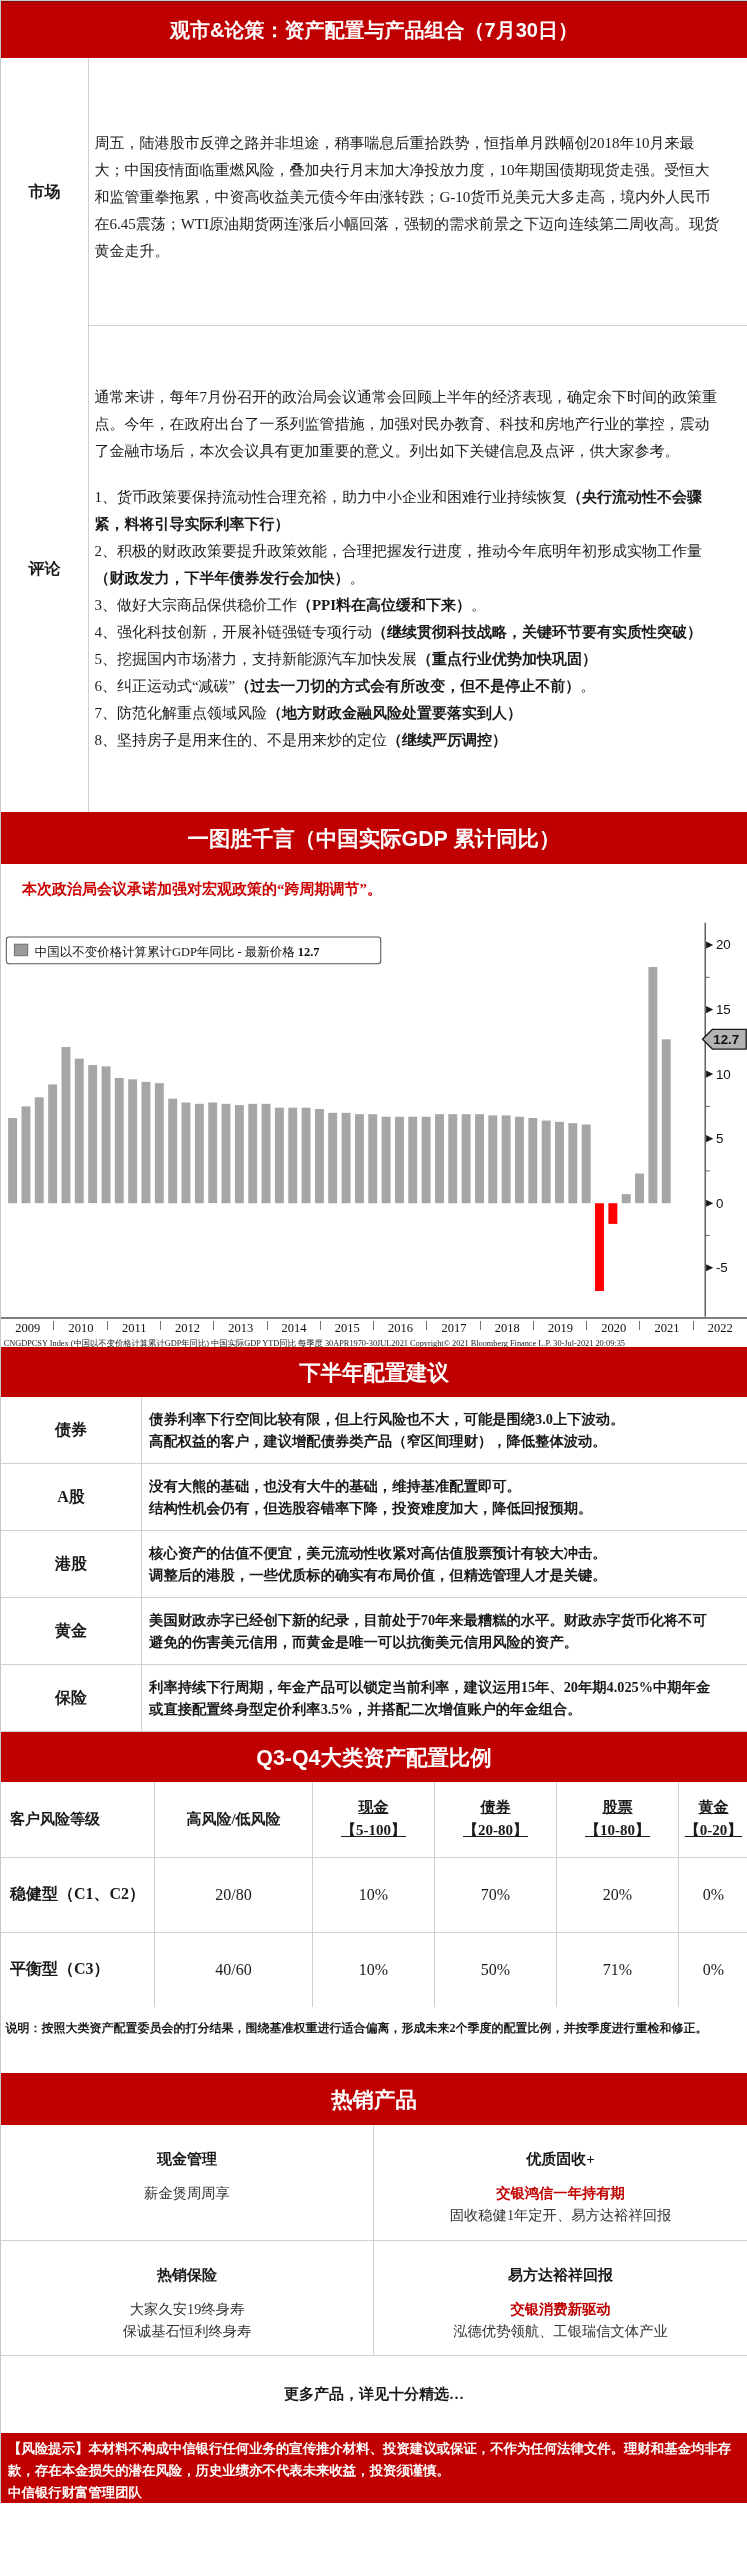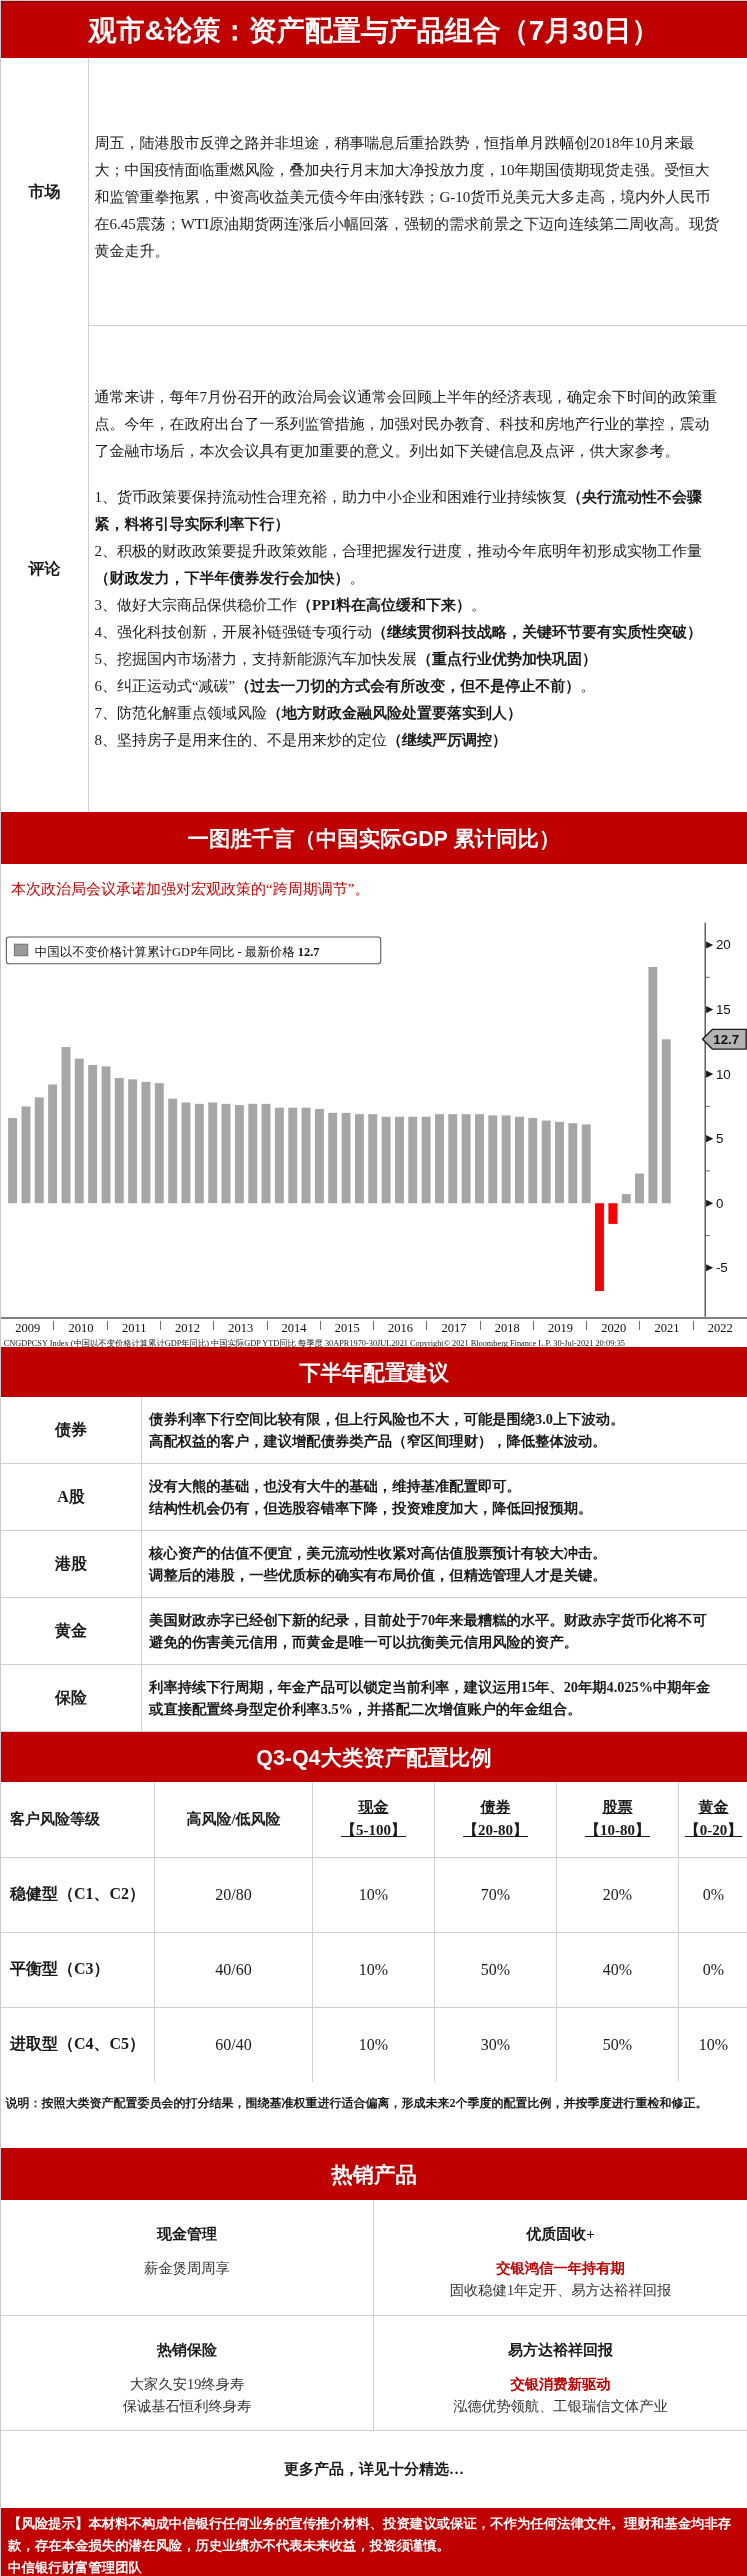--- a/index.html
+++ b/index.html
@@ -1,34 +1,34 @@
 <!DOCTYPE html>
 <html style="font-size:14.3px"><head>
 <meta charset="utf-8">
 <style>
   html,body{margin:0;padding:0;background:#ffffff;}
   body{width:747px;font-family:"Liberation Serif",serif;color:#1a1a1a;}
   .page{position:relative;width:746px;border-left:0.9px solid #c9c9c9;border-right:0.9px solid #c9c9c9;border-top:0.9px solid #c9c9c9;}
   .banner{background:#c00000;color:#ffffff;display:flex;align-items:center;justify-content:center;
           font-family:"Liberation Sans",sans-serif;font-weight:bold;}
-  .banner.b1{height:55px;font-size:28px;border-top:2.7px solid #9a0000;}
+  .banner.b1{height:55px;font-size:20px;border-top:2.7px solid #9a0000;}
   .banner.std{height:50px;font-size:21.4px;}
   .banner.b2{height:52px;font-size:21.4px;}
   
   .t1row{display:flex;}
   .t1label{width:87px;min-width:87px;border-right:0.9px solid #d0d0d0;display:flex;align-items:center;justify-content:center;
            font-weight:bold;font-size:16px;}
   .t1content{flex:1;padding:0 23px 0 5.4px;font-size:15px;line-height:27px;display:flex;flex-direction:column;justify-content:center;}
   .t1row.first .t1content{border-bottom:0.9px solid #d0d0d0;margin-top:11px;}
   .t1row.first{height:268px;}
   .t1row.second{height:486px;}
   .cmt-list{margin-top:19.6px;}
   .cmt-list .bold{font-weight:bold;}
   
-  .chart-note{height:50px;display:flex;align-items:center;padding-left:10px;color:#cc0000;font-weight:normal;font-size:15px;}
+  .chart-note{height:50px;display:flex;align-items:center;padding-left:21px;color:#cc0000;font-weight:bold;font-size:15px;}
   
   .chart-block{height:433px;overflow:hidden;}
   .chart-block svg{display:block;margin-top:5.4px;}
   .years-row{display:flex;height:19.6px;border-top:2.7px solid #808080;font-size:12.5px;}
   .yearcell{flex:1;text-align:center;line-height:18px;position:relative;color:#111;}
   .yearcell:not(:last-child)::after{content:"";position:absolute;right:0;top:1.8px;width:0.9px;height:9px;background:#707070;}
   .bbg-footer{font-size:8.3px;line-height:10.7px;white-space:nowrap;overflow:hidden;padding:0 2.7px;color:#222;}
   
   .t2row{display:flex;height:66px;border-bottom:0.9px solid #d0d0d0;}
   .t2label{width:140px;min-width:140px;border-right:0.9px solid #d0d0d0;display:flex;align-items:center;justify-content:center;
@@ -270,30 +270,22 @@
       <td>10%</td>
       <td>70%</td>
       <td>20%</td>
       <td>0%</td>
     </tr>
     <tr class="drow">
       <td class="lvl">平衡型（C3）</td>
       <td>40/60</td>
       <td>10%</td>
       <td>50%</td>
-      <td>40%</td>
+      <td>71%</td>
       <td>0%</td>
-    </tr>
-    <tr class="drow">
-      <td class="lvl">进取型（C4、C5）</td>
-      <td>60/40</td>
-      <td>10%</td>
-      <td>30%</td>
-      <td>50%</td>
-      <td>10%</td>
     </tr>
   </tbody>
     </table>
 
   <div class="ratio-note">说明：按照大类资产配置委员会的打分结果，围绕基准权重进行适合偏离，形成未来2个季度的配置比例，并按季度进行重检和修正。</div>
 
   <div class="banner b2">
     <span>热销产品</span>
   </div>
 

